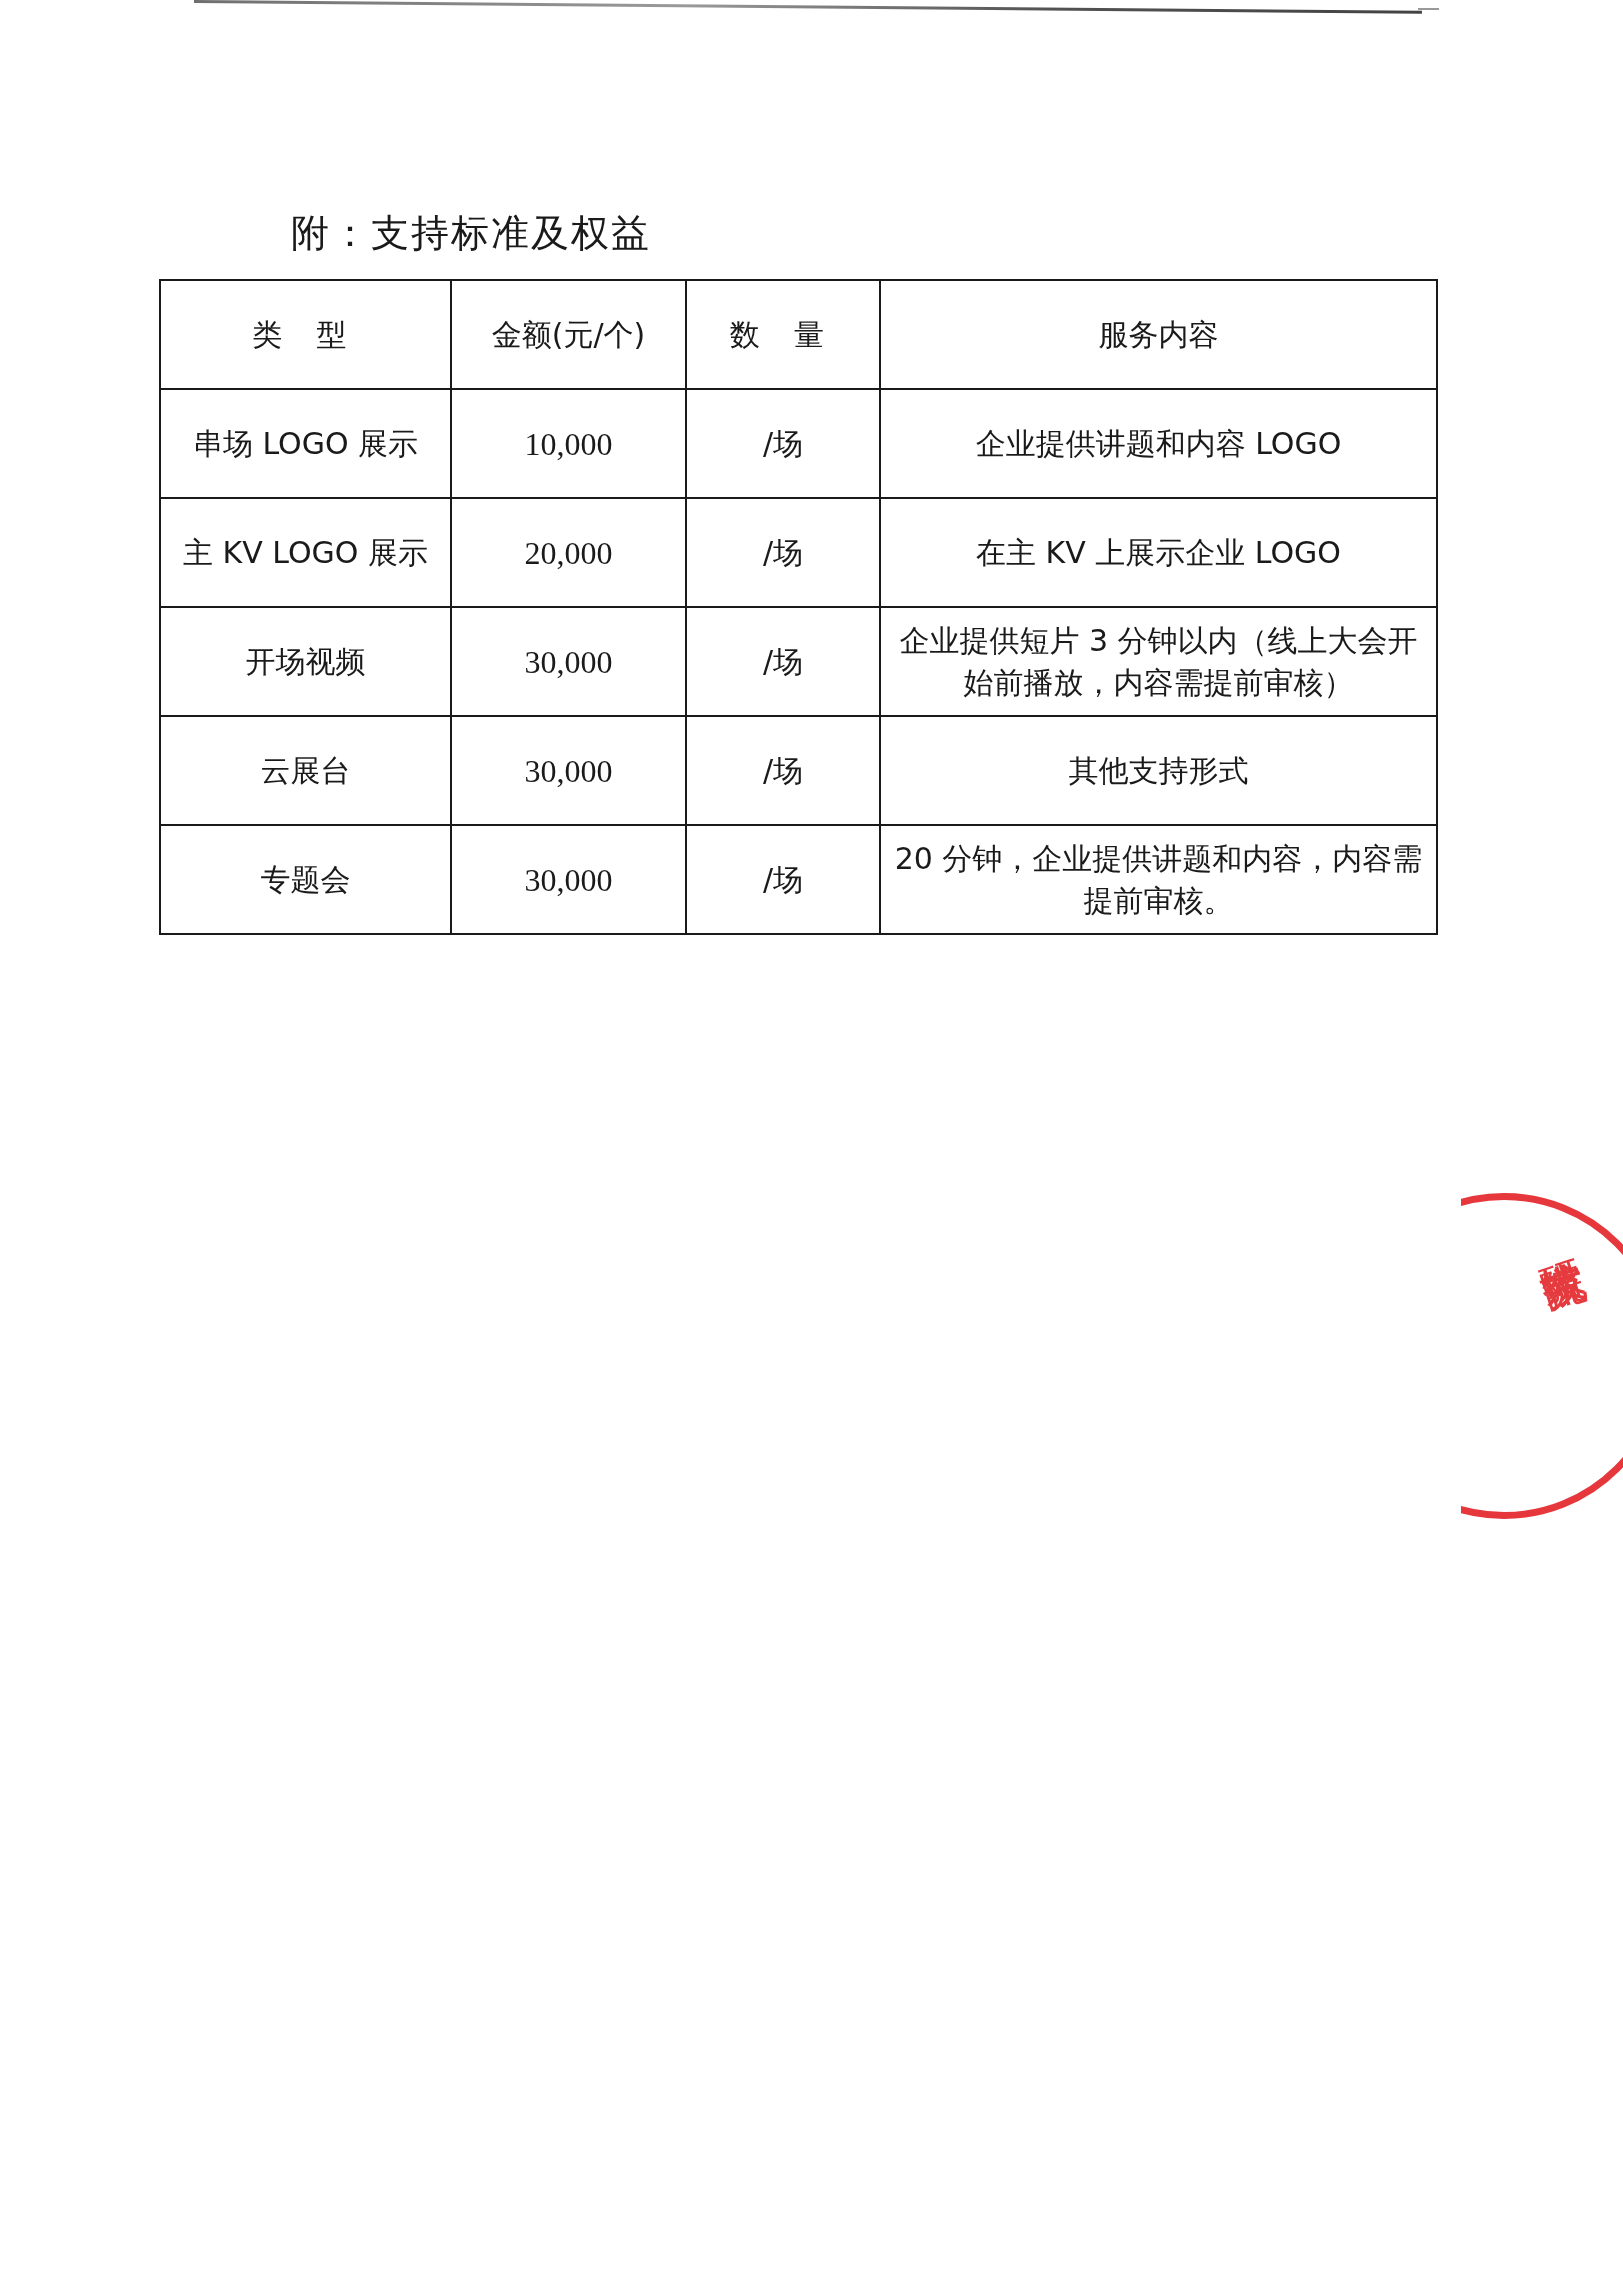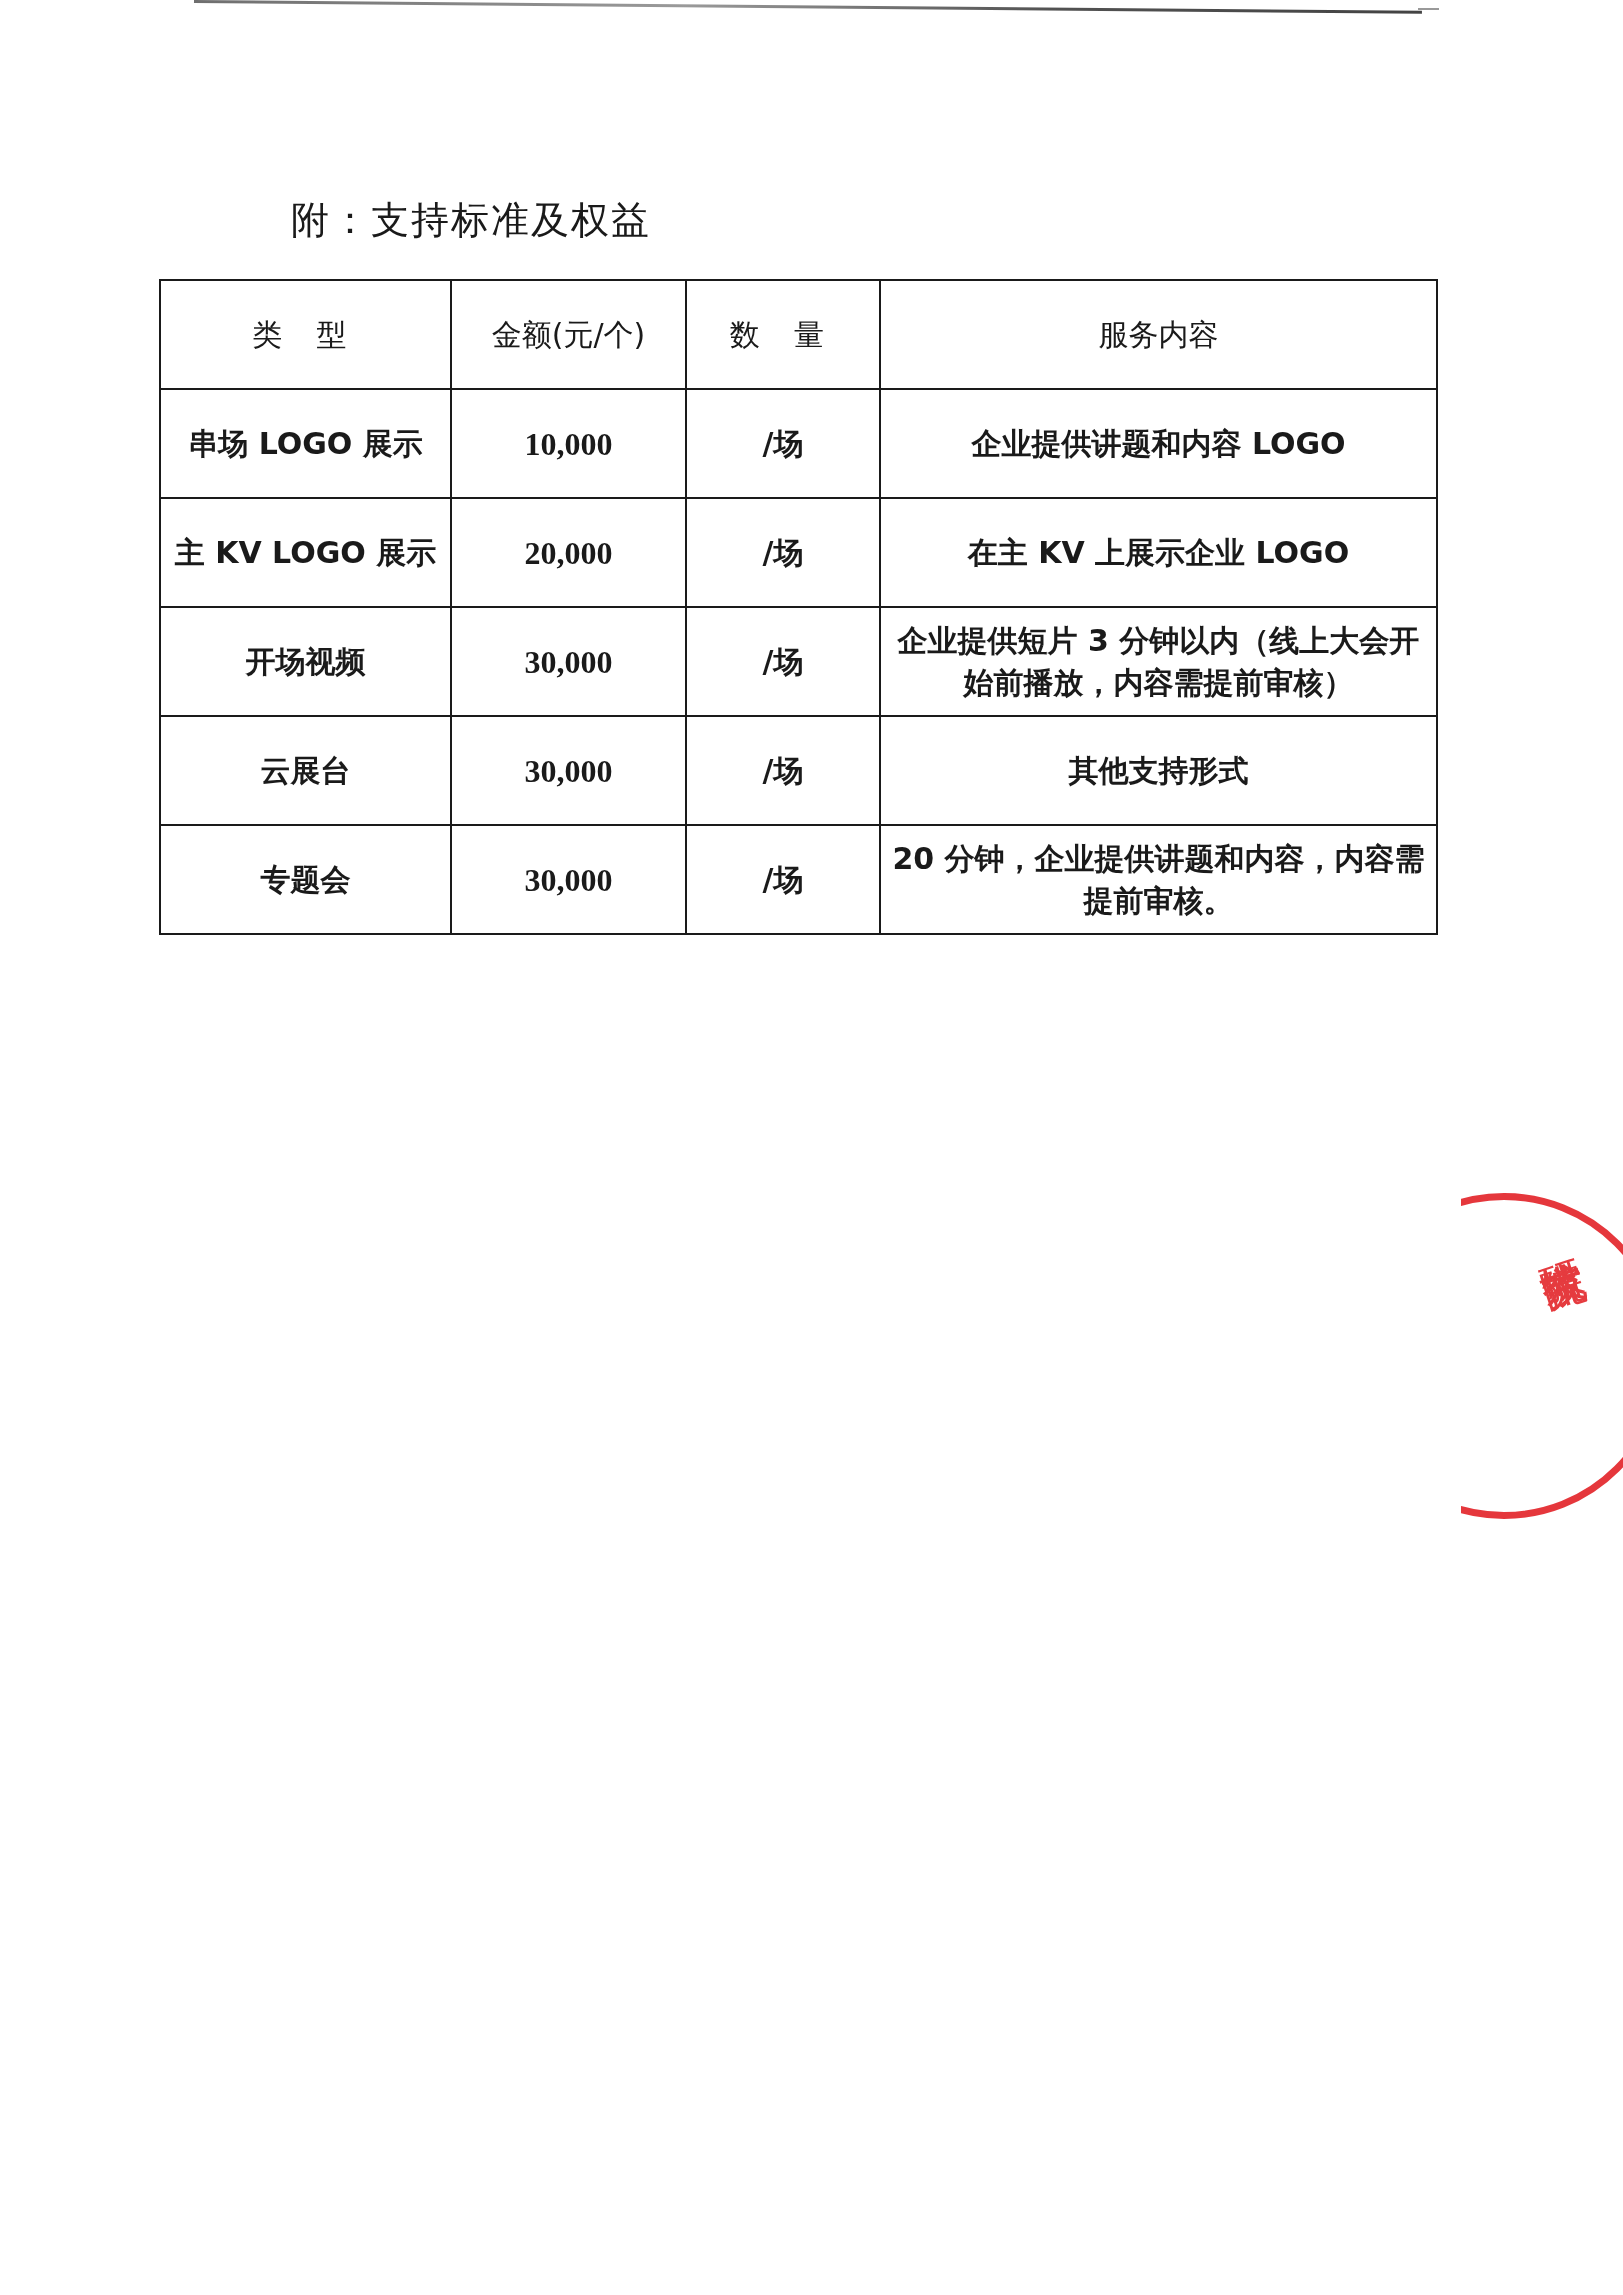--- a/index.html
+++ b/index.html
@@ -30,21 +30,21 @@
       position: absolute;
       left: 1418px;
       top: 8.2px;
       width: 20.5px;
       height: 1.5px;
       background: #999;
     }
     .doc-title {
       position: absolute;
       left: 291px;
-      top: 195px;
+      top: 208px;
       font-family: "DejaVu Sans", "Liberation Sans", sans-serif;
       font-size: 38px;
       letter-spacing: 2px;
       color: #1a1a1a;
       white-space: nowrap;
     }
     .support-table {
       position: absolute;
       left: 159px;
       top: 279px;
@@ -62,21 +62,20 @@
       padding: 0 5px;
       color: #1a1a1a;
     }
     .support-table th {
       height: 107px;
       font-family: "DejaVu Sans", "Liberation Sans", sans-serif;
     }
     .support-table td {
       height: 107px;
       font-family: "DejaVu Sans", "Liberation Sans", sans-serif;
-      font-weight: bold;
     }
     .support-table td.num {
       font-family: "Liberation Serif", "DejaVu Serif", serif;
       font-size: 32px;
     }
     .support-table td.footer-cell {
       height: 102px;
       letter-spacing: 1.5px;
     }
     .col-type { width: 291px; }

